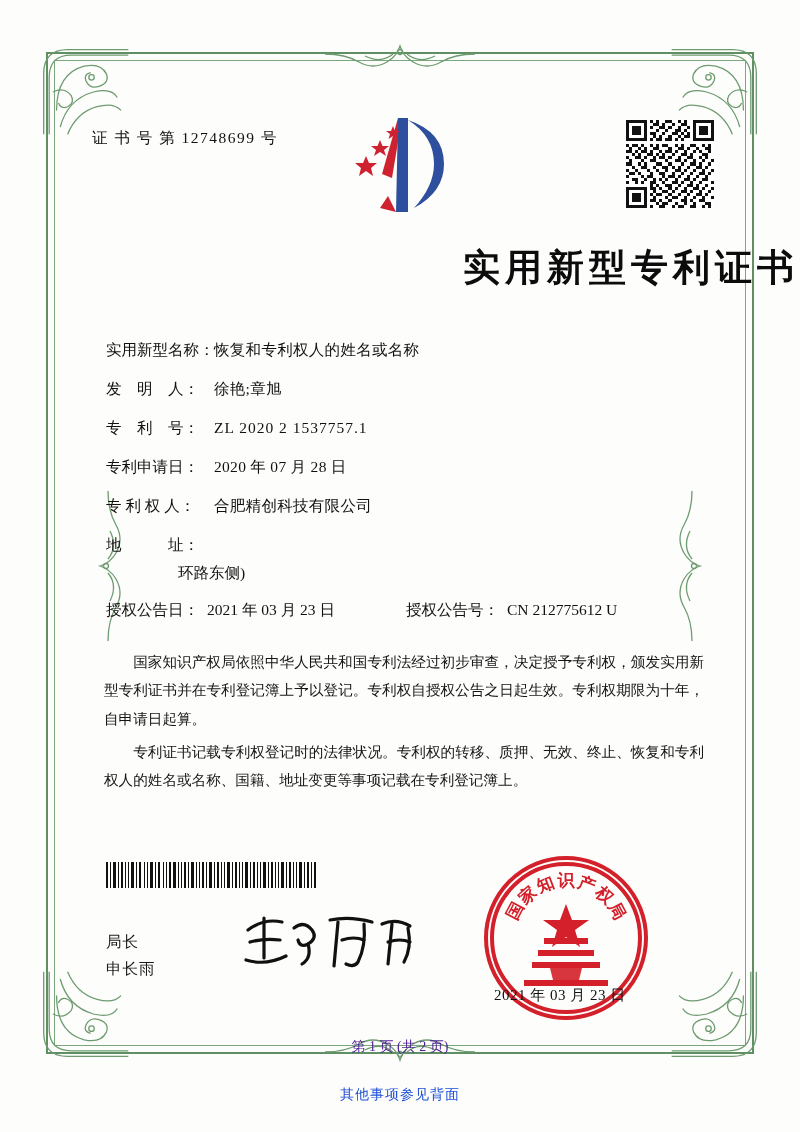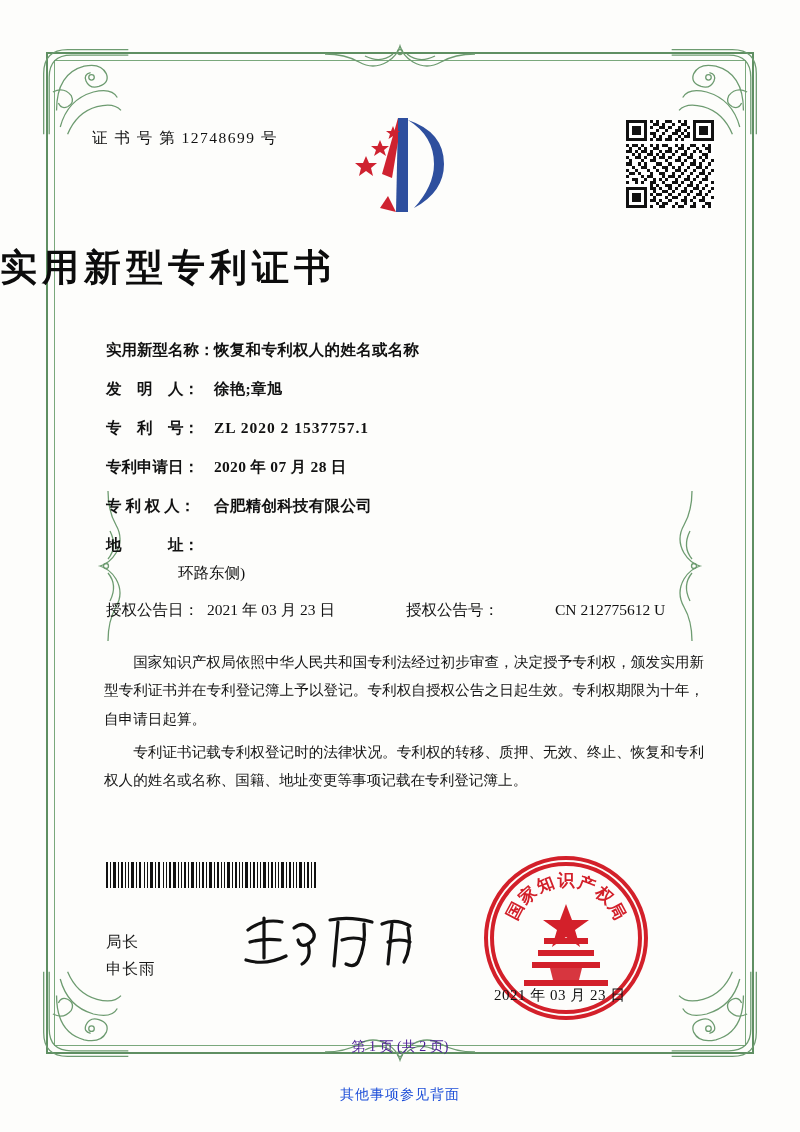--- a/index.html
+++ b/index.html
@@ -89,21 +89,21 @@
     height: 88px;
   }
   .qr svg { display:block; width:100%; height:100%; }
 
   
   .title {
     position: absolute;
     left: 0;
     right: 1px;
     top: 243px;
-    text-align: left;
+    text-align: right;
     font-size: 37px;
     font-weight: bold;
     letter-spacing: 5px;
     font-family: "DejaVu Serif", "Liberation Serif", serif;
     color: #0c0c0c;
   }
 
   
   .fields {
     position: absolute;
@@ -111,21 +111,20 @@
     right: 96px;
     top: 342px;
     font-size: 15.5px;
     line-height: 1;
     color: #111;
   }
   .field-row {
     display: flex;
     align-items: baseline;
     margin-bottom: 23.5px;
-    font-weight: bold;
   }
   .f-label {
     width: 108px;
     flex: 0 0 108px;
     letter-spacing: 0px;
     white-space: nowrap;
   }
   .f-value {
     flex: 1 1 auto;
     letter-spacing: 0.3px;
@@ -136,21 +135,21 @@
     margin-left: 72px;
     margin-bottom: 22px;
     font-size: 15.5px;
   }
   .dual-row {
     display: flex;
     align-items: baseline;
     margin-bottom: 28px;
   }
   .dual-row .left-part { width: 300px; flex: 0 0 300px; display: flex; }
-  .dual-row .right-part { display: flex; gap: 48px; }
+  .dual-row .right-part { display: flex; }
   .dual-row .lbl { white-space: nowrap; }
   .dual-row .val { margin-left: 8px; }
 
   
   .para {
     position: absolute;
     left: 104px;
     right: 96px;
     font-size: 14.6px;
     line-height: 1.95;

